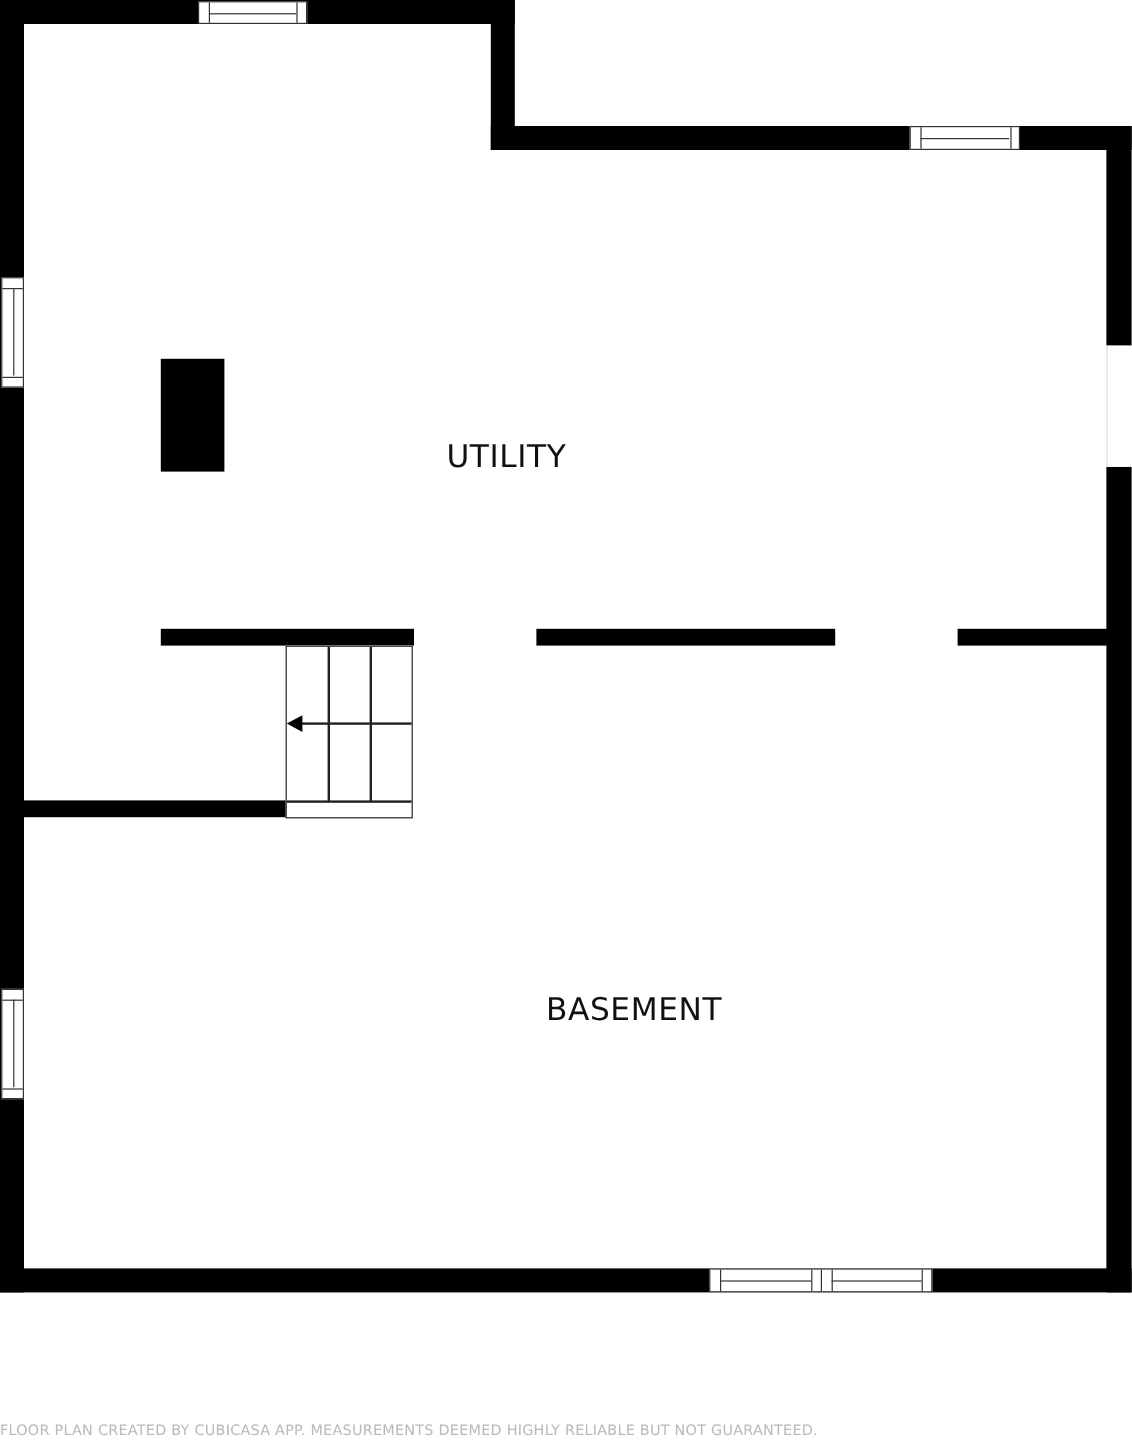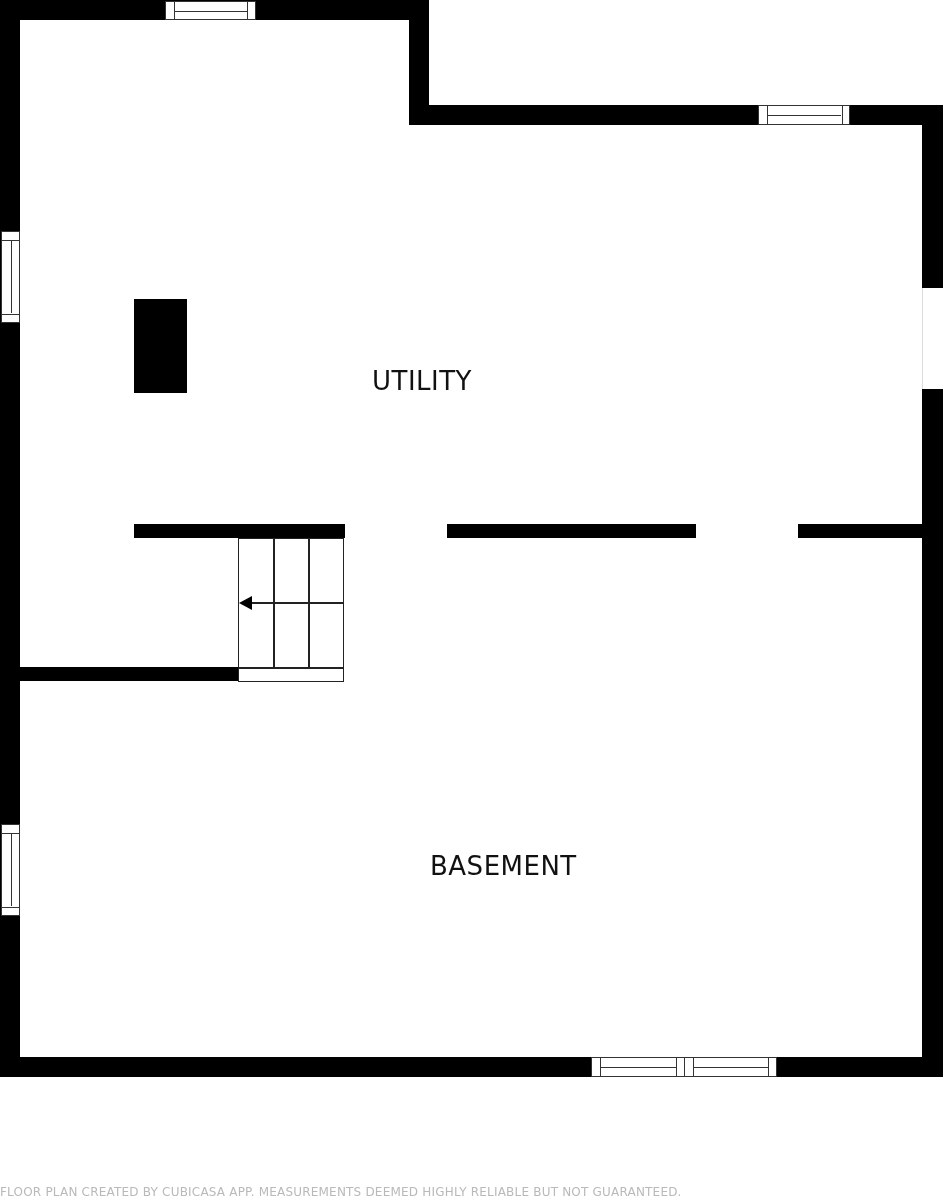--- a/index.html
+++ b/index.html
@@ -70,17 +70,17 @@
 
   <div class="stair" style="left:238px;top:538px;width:106px;height:144px;">
     <div class="stair-line" style="left:34px;top:0;width:1.5px;height:129px;"></div>
     <div class="stair-line" style="left:69px;top:0;width:1.5px;height:129px;"></div>
     <div class="stair-line" style="left:0;top:128px;width:104px;height:1.5px;"></div>
     <div class="stair-line" style="left:4px;top:63px;width:100px;height:1.5px;"></div>
     <div class="arrow-head" style="left:0px;top:57px;"></div>
   </div>
 
   <div class="room-label" style="left:372px;top:329px;margin-top:37px;">UTILITY</div>
-  <div class="room-label" style="left:430px;top:827px;margin-top:24px;">BASEMENT</div>
+  <div class="room-label" style="left:455px;top:827px;">BASEMENT</div>
 
 </div>
 
 <div class="footer">FLOOR PLAN CREATED BY CUBICASA APP. MEASUREMENTS DEEMED HIGHLY RELIABLE BUT NOT GUARANTEED.</div>
 
 </body></html>

